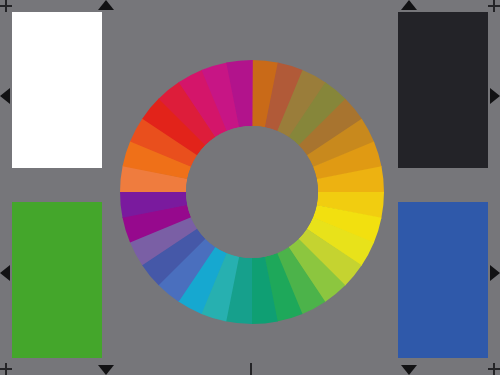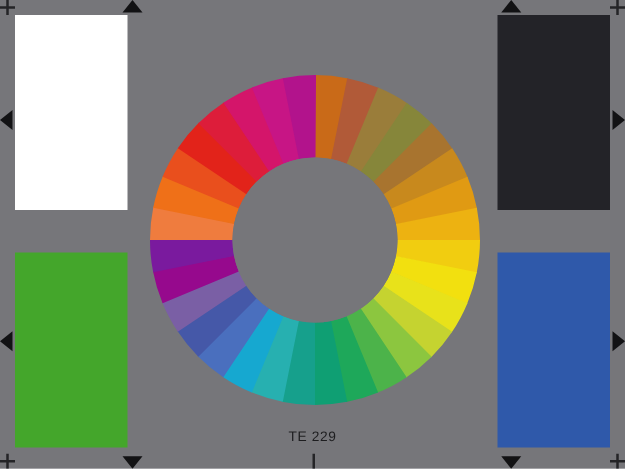--- a/index.html
+++ b/index.html
@@ -98,14 +98,13 @@
       <div class="tick tick-v" style="left: 5px; top: 0px;"></div>
       <div class="tick tick-h" style="left: 488px; top: 5px;"></div>
       <div class="tick tick-v" style="left: 493px; top: 0px;"></div>
       <div class="tick tick-h" style="left: 0px; top: 368px;"></div>
       <div class="tick tick-v" style="left: 5px; top: 363px;"></div>
       <div class="tick tick-h" style="left: 488px; top: 368px;"></div>
       <div class="tick tick-v" style="left: 493px; top: 363px;"></div>
       <div class="tick tick-v" style="left: 250px; top: 363px;"></div>
     </div>
 
-  <div id="label">TE 229</div>
 </div>
 
 </body></html>

